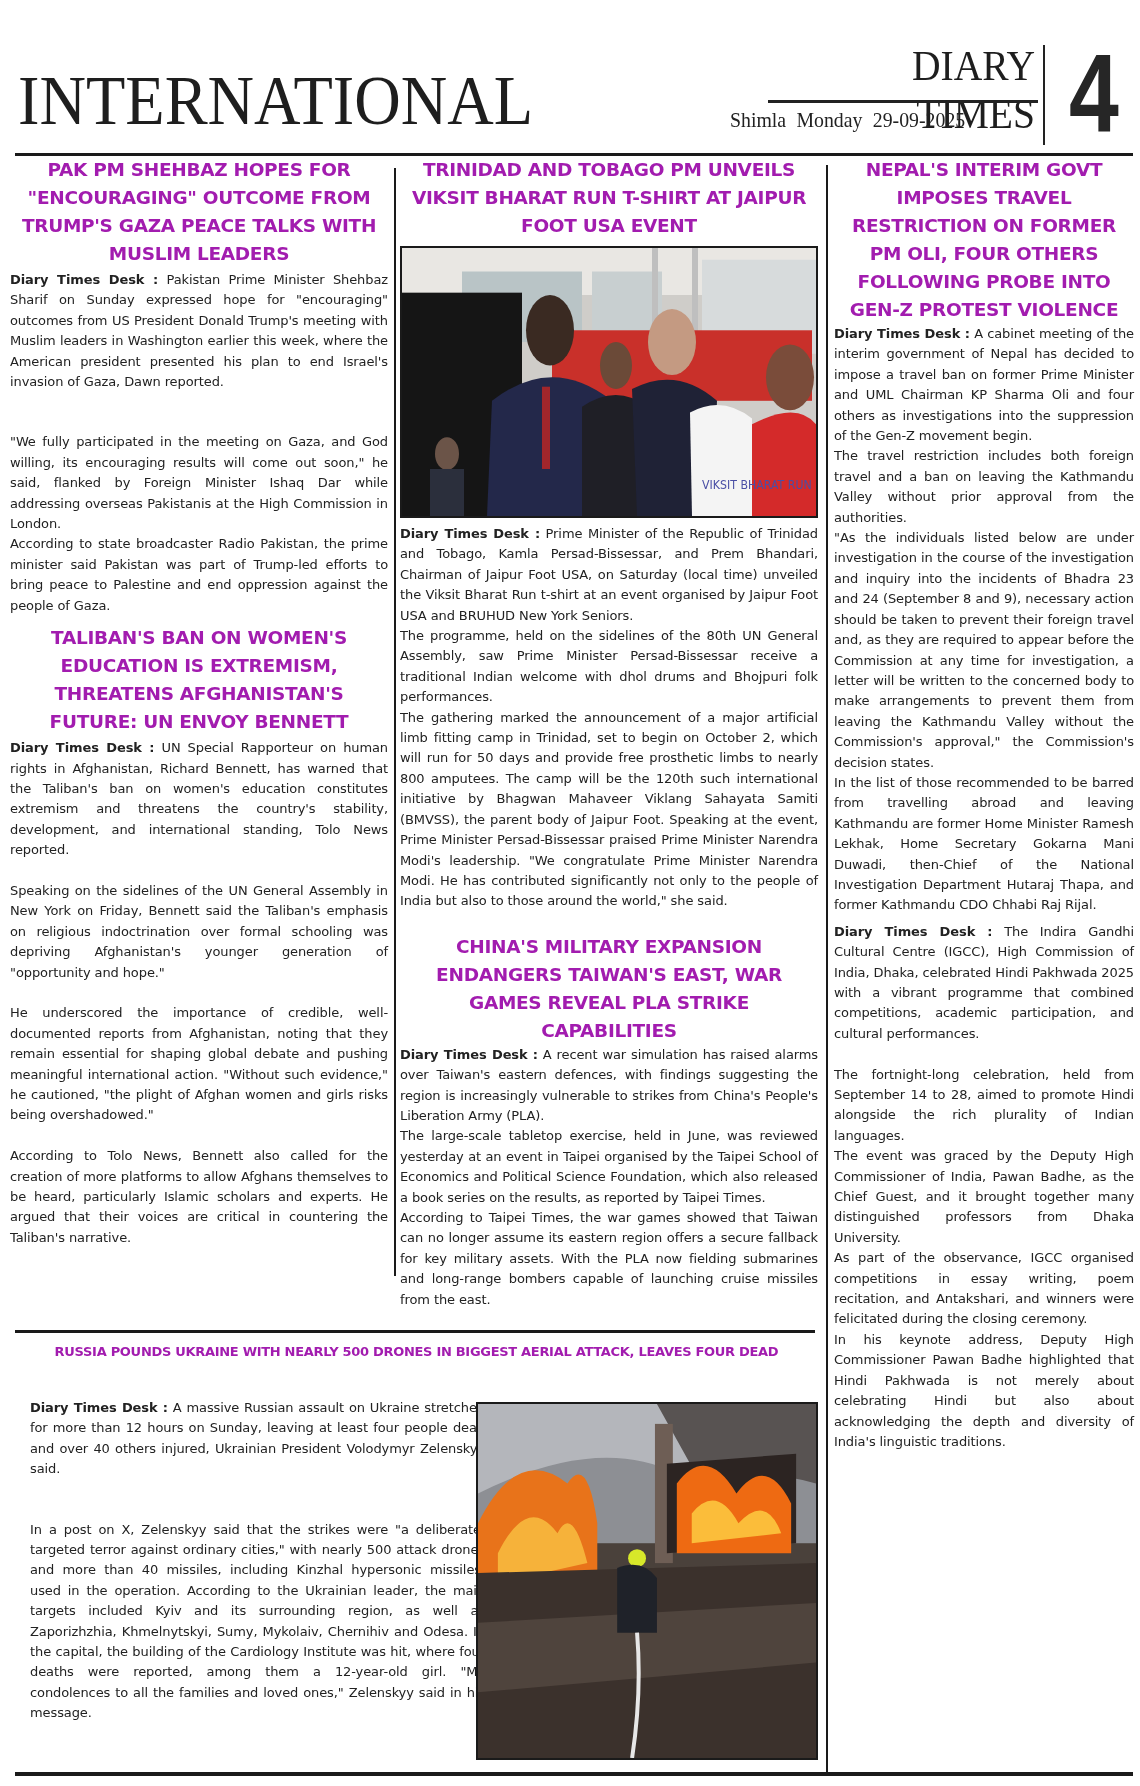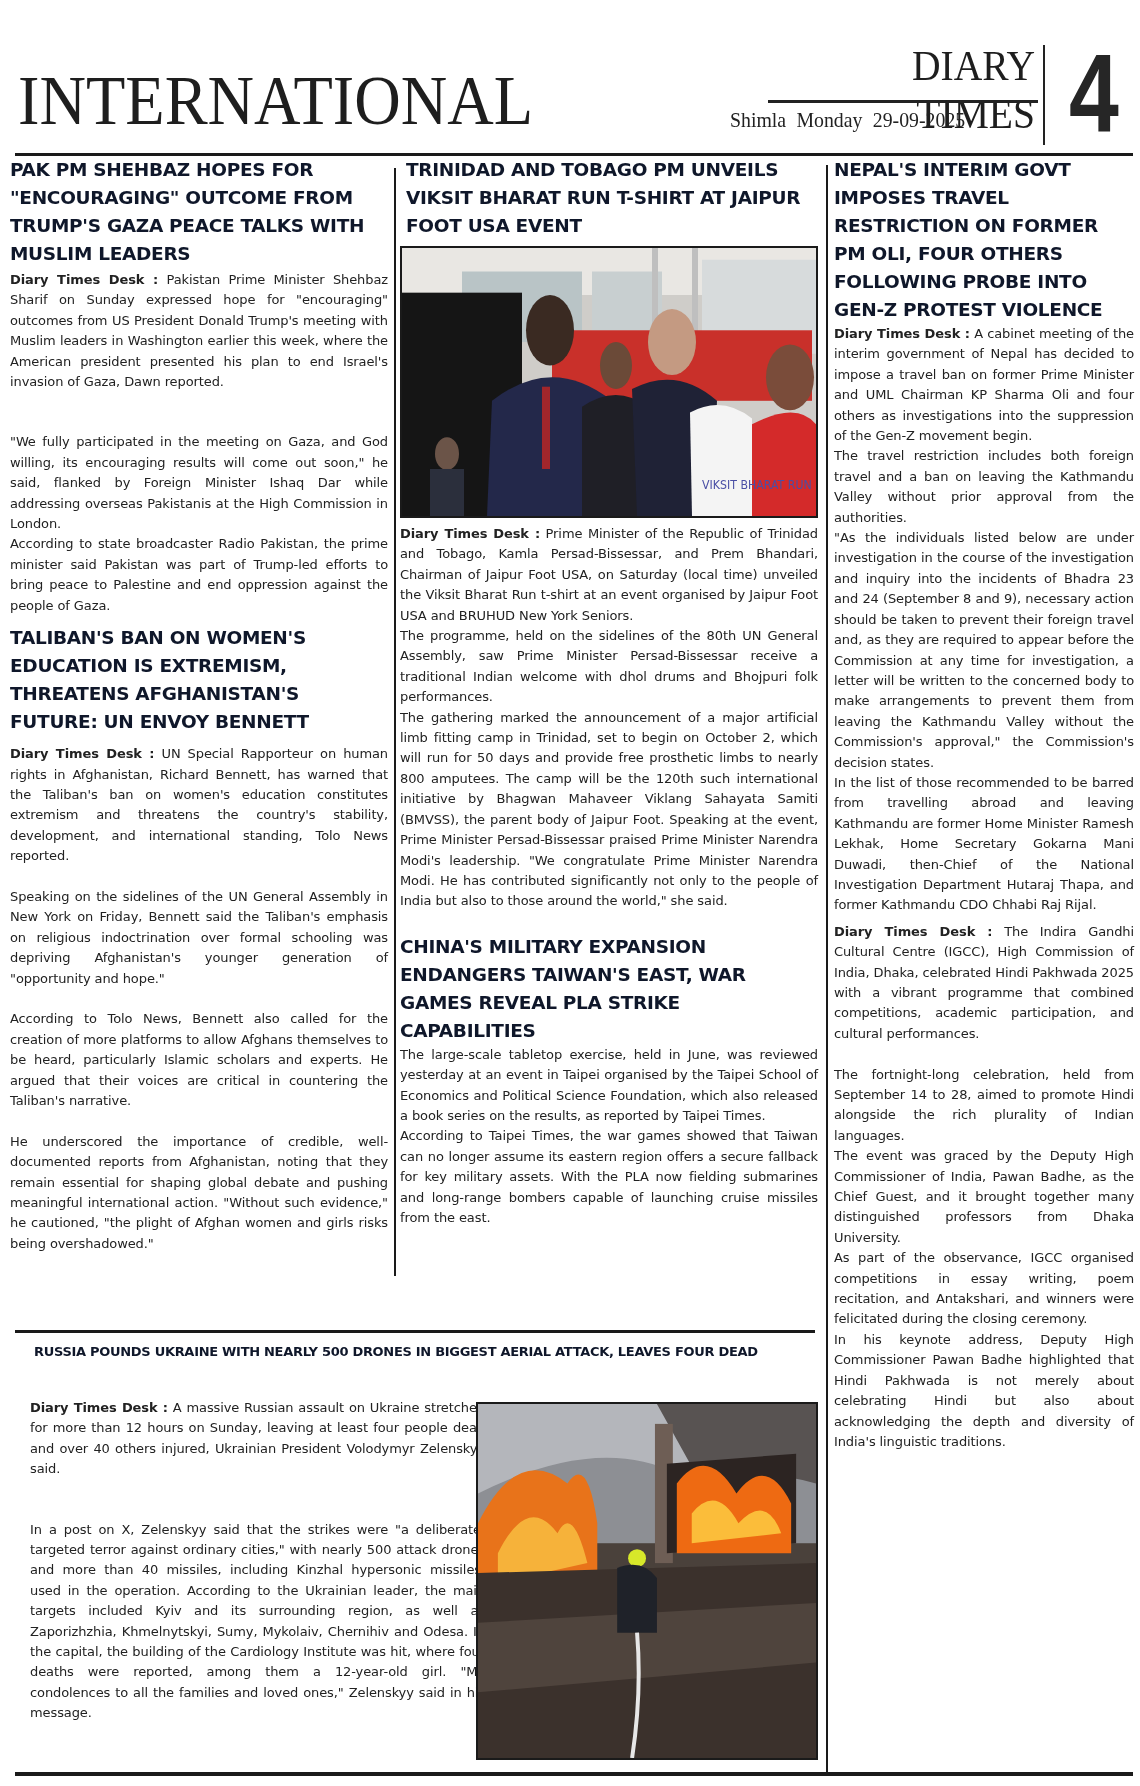--- a/index.html
+++ b/index.html
@@ -35,21 +35,21 @@
     transform: scaleX(0.8); transform-origin: center top;
   }
 
   .hrule { background: #1a1a1a; height: 3px; }
   .vrule { background: #1a1a1a; width: 2px; }
 
   
   .col { position: absolute; }
   .headline {
     font-family: "DejaVu Sans", sans-serif; font-weight: bold;
-    font-size: 18.5px; line-height: 28px; color: #0f172a;
+    font-size: 18.5px; line-height: 28px; text-align: center; color: #a21caf;
     letter-spacing: -0.3px; text-transform: uppercase;
   }
   .body {
     font-family: "DejaVu Sans", sans-serif; font-size: 13px; line-height: 20.4px;
     text-align: justify; color: #222; letter-spacing: -0.1px;
   }
   .body p { margin: 0; }
   .body p.gap { margin-top: 20.4px; }
   .body p.gap2 { margin-top: 40px; }
   .byline { font-weight: bold; }
@@ -79,25 +79,25 @@
   <article>
     <h2 class="headline">PAK PM SHEHBAZ HOPES FOR "ENCOURAGING" OUTCOME FROM TRUMP'S GAZA PEACE TALKS WITH MUSLIM LEADERS</h2>
     <div class="body" style="margin-top:2px;">
       <p><span class="byline">Diary Times Desk :</span> <span>Pakistan Prime Minister Shehbaz Sharif on Sunday expressed hope for "encouraging" outcomes from US President Donald Trump's meeting with Muslim leaders in Washington earlier this week, where the American president presented his plan to end Israel's invasion of Gaza, Dawn reported.</span></p>
       <p class="gap2">"We fully participated in the meeting on Gaza, and God willing, its encouraging results will come out soon," he said, flanked by Foreign Minister Ishaq Dar while addressing overseas Pakistanis at the High Commission in London.</p>
       <p>According to state broadcaster Radio Pakistan, the prime minister said Pakistan was part of Trump-led efforts to bring peace to Palestine and end oppression against the people of Gaza.</p>
     </div>
   </article>
   <article style="margin-top:8px;">
     <h2 class="headline">TALIBAN'S BAN ON WOMEN'S EDUCATION IS EXTREMISM, THREATENS AFGHANISTAN'S FUTURE: UN ENVOY BENNETT</h2>
-    <div class="body" style="margin-top:8px;">
+    <div class="body" style="margin-top:2px;">
       <p><span class="byline">Diary Times Desk :</span> <span>UN Special Rapporteur on human rights in Afghanistan, Richard Bennett, has warned that the Taliban's ban on women's education constitutes extremism and threatens the country's stability, development, and international standing, Tolo News reported.</span></p>
       <p class="gap">Speaking on the sidelines of the UN General Assembly in New York on Friday, Bennett said the Taliban's emphasis on religious indoctrination over formal schooling was depriving Afghanistan's younger generation of "opportunity and hope."</p>
+      <p class="gap">He underscored the importance of credible, well-documented reports from Afghanistan, noting that they remain essential for shaping global debate and pushing meaningful international action. "Without such evidence," he cautioned, "the plight of Afghan women and girls risks being overshadowed."</p>
       <p class="gap">According to Tolo News, Bennett also called for the creation of more platforms to allow Afghans themselves to be heard, particularly Islamic scholars and experts. He argued that their voices are critical in countering the Taliban's narrative.</p>
-      <p class="gap">He underscored the importance of credible, well-documented reports from Afghanistan, noting that they remain essential for shaping global debate and pushing meaningful international action. "Without such evidence," he cautioned, "the plight of Afghan women and girls risks being overshadowed."</p>
     </div>
   </article>
 </div>
 
 <div class="col" style="left:400px; top:156px; width:418px;">
   <article>
     <h2 class="headline" style="padding:0 6px;">TRINIDAD AND TOBAGO PM UNVEILS VIKSIT BHARAT RUN T-SHIRT AT JAIPUR FOOT USA EVENT</h2>
     <div style="position:relative; height:272px; margin-top:6px; border:2px solid #1a1a1a; overflow:hidden; background:#d8d6d2;">
       <svg width="100%" height="100%" viewBox="0 0 414 228" preserveAspectRatio="none">
         <rect x="0" y="0" width="414" height="228" fill="#cfcdc9"></rect>
@@ -126,20 +126,21 @@
     </div>
     <div class="body" style="margin-top:6px;">
       <p><span class="byline">Diary Times Desk :</span> <span>Prime Minister of the Republic of Trinidad and Tobago, Kamla Persad-Bissessar, and Prem Bhandari, Chairman of Jaipur Foot USA, on Saturday (local time) unveiled the Viksit Bharat Run t-shirt at an event organised by Jaipur Foot USA and BRUHUD New York Seniors.</span></p>
       <p>The programme, held on the sidelines of the 80th UN General Assembly, saw Prime Minister Persad-Bissessar receive a traditional Indian welcome with dhol drums and Bhojpuri folk performances.</p>
       <p>The gathering marked the announcement of a major artificial limb fitting camp in Trinidad, set to begin on October 2, which will run for 50 days and provide free prosthetic limbs to nearly 800 amputees. The camp will be the 120th such international initiative by Bhagwan Mahaveer Viklang Sahayata Samiti (BMVSS), the parent body of Jaipur Foot. Speaking at the event, Prime Minister Persad-Bissessar praised Prime Minister Narendra Modi's leadership. "We congratulate Prime Minister Narendra Modi. He has contributed significantly not only to the people of India but also to those around the world," she said.</p>
     </div>
   </article>
   <article style="margin-top:21px;">
     <h2 class="headline">CHINA'S MILITARY EXPANSION ENDANGERS TAIWAN'S EAST, WAR GAMES REVEAL PLA STRIKE CAPABILITIES</h2>
     <div class="body">
+      <p><span class="byline">Diary Times Desk :</span> <span>A recent war simulation has raised alarms over Taiwan's eastern defences, with findings suggesting the region is increasingly vulnerable to strikes from China's People's Liberation Army (PLA).</span></p>
       <p>The large-scale tabletop exercise, held in June, was reviewed yesterday at an event in Taipei organised by the Taipei School of Economics and Political Science Foundation, which also released a book series on the results, as reported by Taipei Times.</p>
       <p>According to Taipei Times, the war games showed that Taiwan can no longer assume its eastern region offers a secure fallback for key military assets. With the PLA now fielding submarines and long-range bombers capable of launching cruise missiles from the east.</p>
     </div>
   </article>
 </div>
 
 <div class="col" style="left:834px; top:156px; width:300px;">
   <article>
     <h2 class="headline">NEPAL'S INTERIM GOVT IMPOSES TRAVEL RESTRICTION ON FORMER PM OLI, FOUR OTHERS FOLLOWING PROBE INTO GEN-Z PROTEST VIOLENCE</h2>
     <div class="body">

